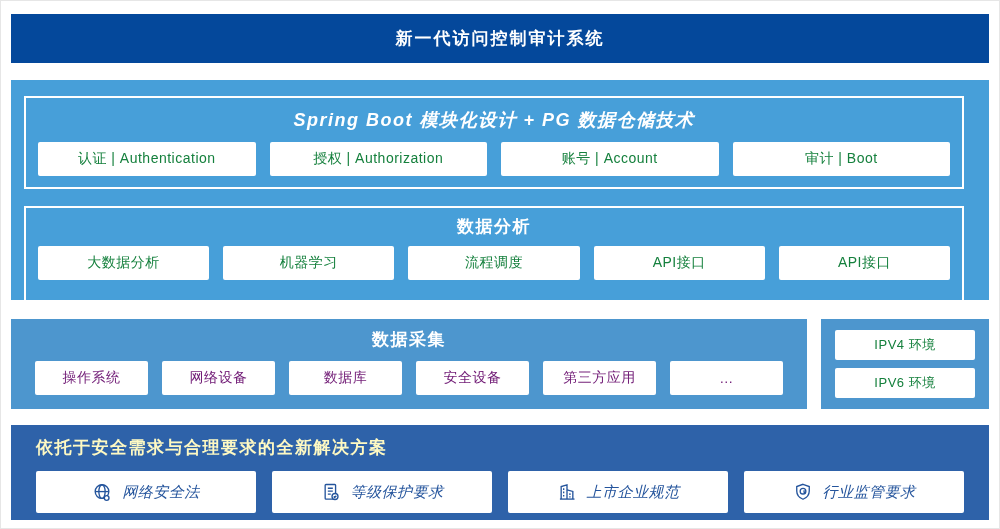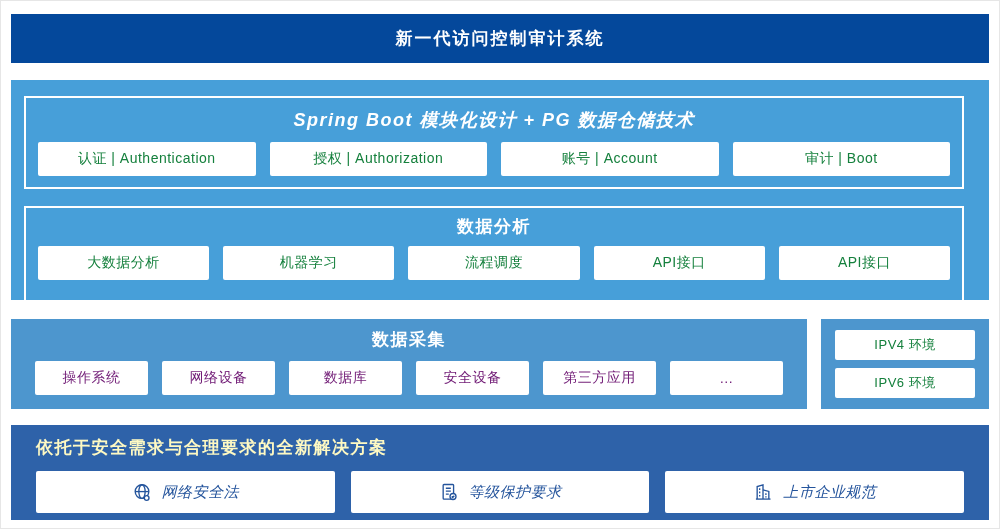--- a/index.html
+++ b/index.html
@@ -163,17 +163,27 @@
           <svg viewBox="0 0 24 24" fill="none" stroke="#24549C" stroke-width="1.6">
             <path d="M5 20.5V5.5l7-2v17"></path>
             <path d="M12 9.5l7 1.8v9.2"></path>
             <path d="M3.5 20.5h17.5"></path>
             <path d="M8 7.5v2M8 11.5v2M8 15.5v2M15.5 13.5v2M15.5 17v1.5"></path>
           </svg>
         </span>
         <span>上市企业规范</span>
       </div>
 
+      <div class="wbox">
+        <span class="sol-icon">
+          <svg viewBox="0 0 24 24" fill="none" stroke="#24549C" stroke-width="1.6">
+            <path d="M12 2.8l7.5 2.7v5.2c0 4.8-3.1 8.2-7.5 10-4.4-1.8-7.5-5.2-7.5-10V5.5z"></path>
+            <circle cx="12" cy="11" r="3.4"></circle>
+            <path d="M13.3 10v2.2a0.9 0.9 0 0 0 1.5 0.5"></path>
+          </svg>
+        </span>
+        <span>行业监管要求</span>
+      </div>
 
     </div>
   </div>
 
 </div>
 
 </body></html>

